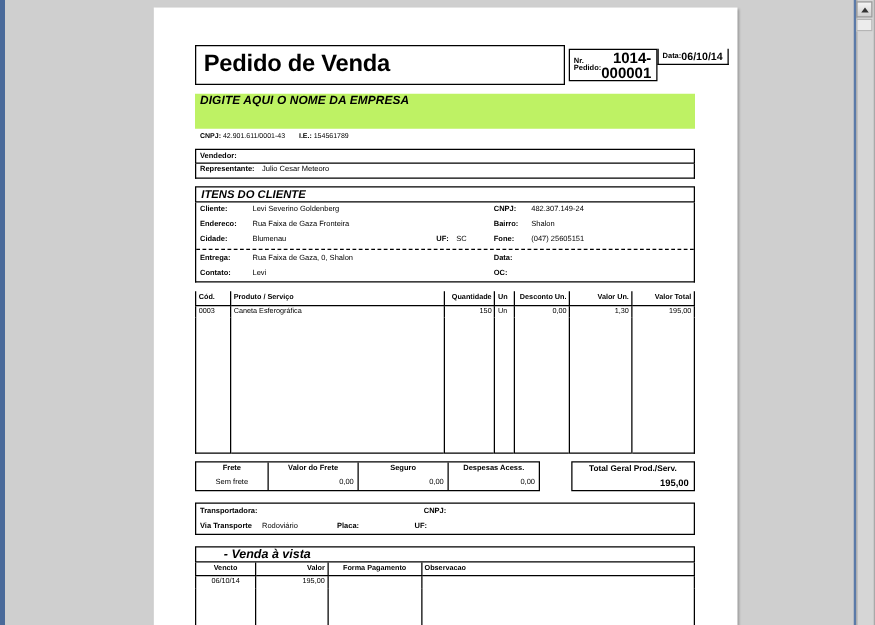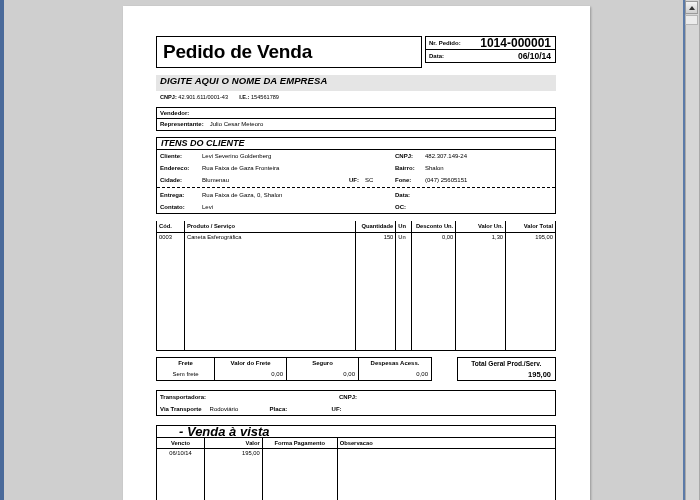--- a/index.html
+++ b/index.html
@@ -80,38 +80,38 @@
 
   #doc {
     position: absolute;
     left: 33px;
     top: 30px;
     width: 400px;
     color: #000;
   }
 
   
-  .title-row { display: flex; align-items: flex-start; }
+  .title-row { display: flex; align-items: center; }
   .title-cell {
     flex: 1 1 auto;
     border: 1px solid #000;
     box-sizing: border-box;
     padding: 4px 6px 5px 6px;
   }
   .title-cell .title-text {
     font-size: 19px;
     font-weight: bold;
     line-height: 21px;
     letter-spacing: -0.2px;
   }
   .order-cell {
-    width: 131px;
+    width: 101px;
     margin-left: 3px;
     display: flex;
-    flex-direction: column;
+    flex-direction: row;
   }
   .order-line {
     border: 1px solid #000;
     box-sizing: border-box;
     display: flex;
     align-items: center;
     height: 50%;
     padding: 0 4px 0 3px;
   }
   .order-line + .order-line { border-top: none; }
@@ -121,22 +121,22 @@
     text-align: right;
     font-size: 12px;
     font-weight: bold;
     line-height: 12px;
   }
   .order-val.small { font-size: 8.5px; }
 
   
   .banner {
     margin-top: 7px;
-    background: #e5e5e5;
-    height: 16px;
+    background: #bef264;
+    height: 28px;
     line-height: 12px;
     padding-left: 4px;
     font-size: 9.5px;
     font-weight: bold;
     font-style: italic;
     color: #000;
     letter-spacing: 0.1px;
   }
   .cnpj-line {
     margin-top: 2px;
@@ -172,21 +172,21 @@
     height: 13px;
     line-height: 13px;
     padding-left: 4px;
     border: 1px solid #000;
     border-bottom: 1px solid #000;
     box-sizing: border-box;
     display: flex;
     align-items: center;
   }
   .sec-hdr .sub {
-    font-size: 13px;
+    font-size: 10px;
     font-style: italic;
     font-weight: bold;
     padding-left: 18px;
   }
 
   
   .client-block { margin-top: 6px; }
   .client-body {
     border: 1px solid #000;
     border-top: none;

